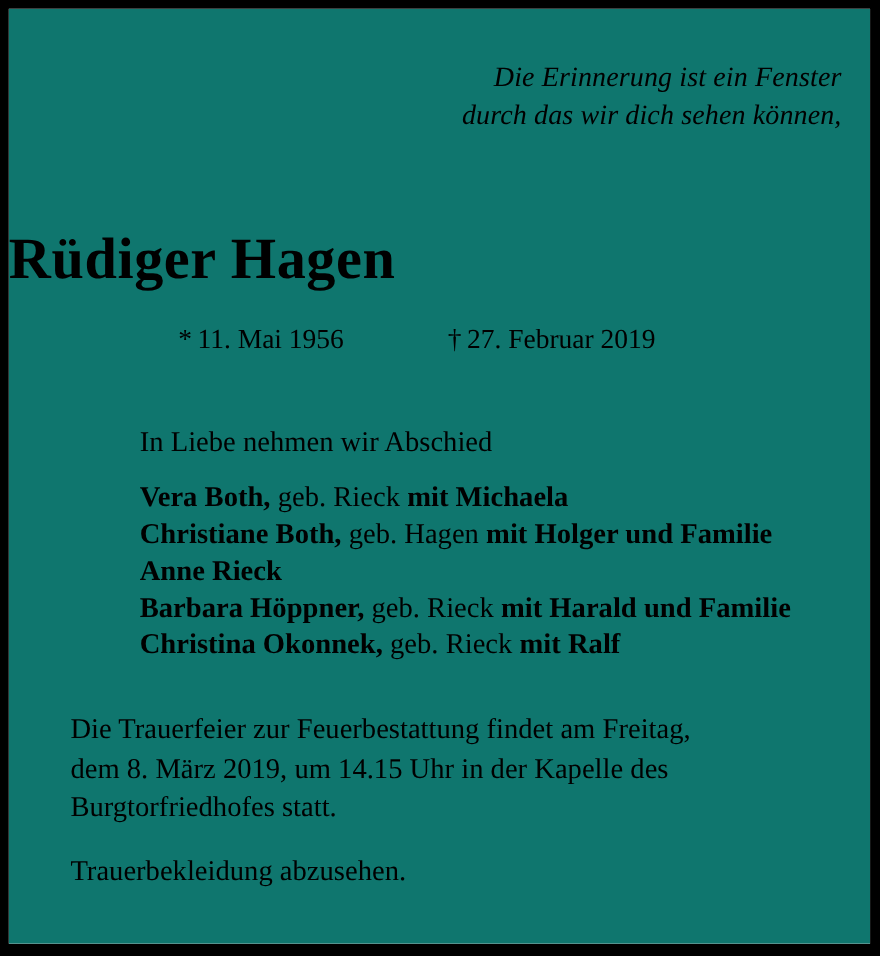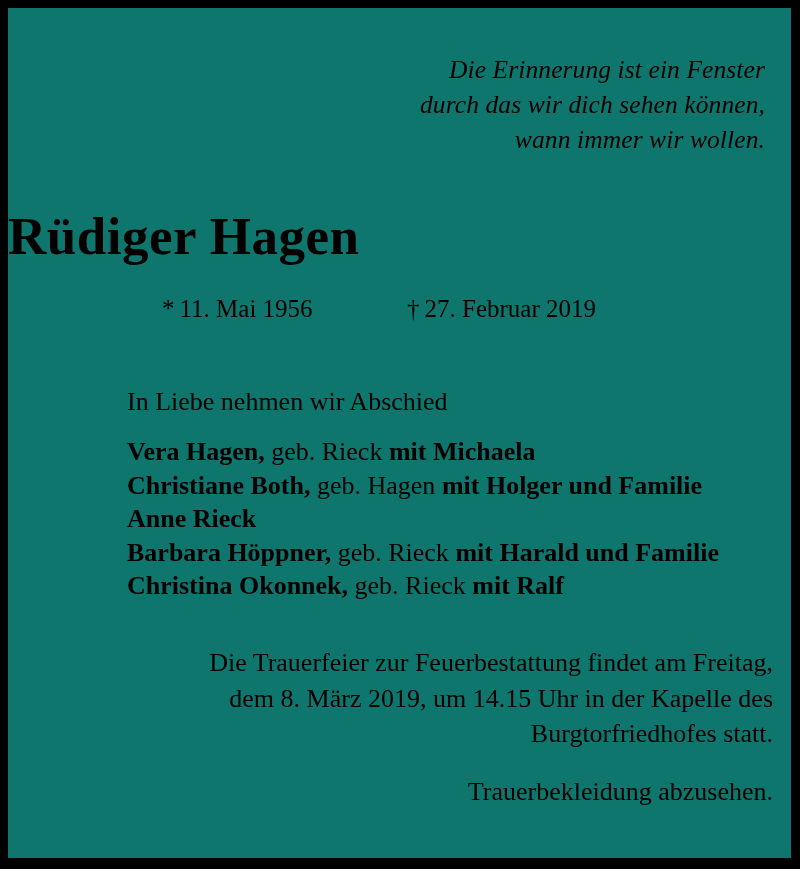--- a/index.html
+++ b/index.html
@@ -124,52 +124,50 @@
     font-size: 26px;
     line-height: 35.5px;
     margin: 0 0 22px 0;
   }
   .closing-paragraph:last-child {
     margin-bottom: 0;
   }
   .closing-paragraph .pline {
     display: block;
     white-space: nowrap;
-    text-align: right;
   }
 </style>
 </head>
 <body>
 
 <div class="obituary-card">
   <div class="card-inner">
 
     <div class="quote-block">
       <span class="quote-line">Die Erinnerung ist ein Fenster</span>
       <span class="quote-line">durch das wir dich sehen können,</span>
-      <span class="quote-line">wann immer wir wollen.</span>
     </div>
 
     <div class="deceased-name">Rüdiger Hagen</div>
 
     <div class="dates-row">
       <span class="dates-inner">
         <span class="date-birth">
           <span class="date-symbol">*</span><span>11. Mai 1956</span>
         </span><span class="date-death">
           <span class="date-symbol">†</span><span>27. Februar 2019</span>
         </span>
       </span>
     </div>
 
     <div class="survivors-block">
       <div class="survivors-intro">In Liebe nehmen wir Abschied</div>
 
       <div class="survivor-line">
-        <span class="b">Vera Hagen,</span><span class="r"> geb. Rieck </span><span class="b">mit Michaela</span>
+        <span class="b">Vera Both,</span><span class="r"> geb. Rieck </span><span class="b">mit Michaela</span>
       </div>
 
       <div class="survivor-line">
         <span class="b">Christiane Both,</span><span class="r"> geb. Hagen </span><span class="b">mit Holger und Familie</span>
       </div>
 
       <div class="survivor-line">
         <span class="b">Anne Rieck</span><span class="r"></span><span class="b"></span>
       </div>
 

